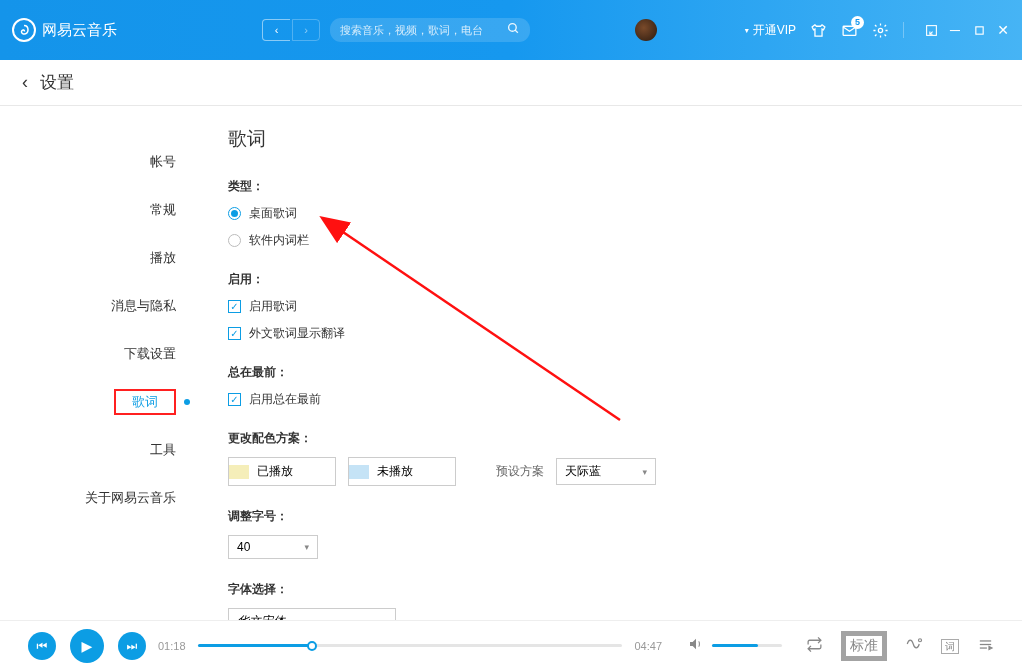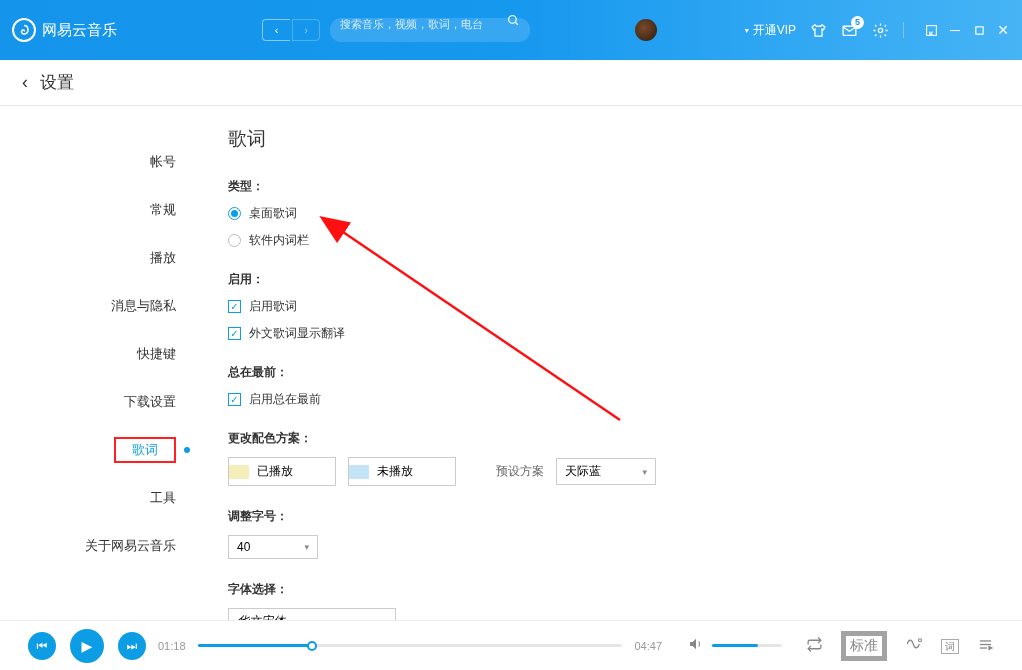--- a/index.html
+++ b/index.html
@@ -7,21 +7,21 @@
     
     
     .topbar { height: 60px; background: linear-gradient(to right, #1494ea, #1698ef, #46b4f5); display: flex; align-items: center; padding: 0 12px; color: #fff; position: relative; }
     .logo { display: flex; align-items: center; gap: 6px; }
     .logo-icon { width: 24px; height: 24px; border: 2px solid #fff; border-radius: 50%; display: flex; align-items: center; justify-content: center; }
     .logo-text { font-size: 15px; font-weight: 400; }
     .nav-arrows { display: flex; gap: 2px; margin-left: 145px; }
     .nav-arrow { width: 28px; height: 22px; border: 1px solid rgba(255,255,255,0.5); display: flex; align-items: center; justify-content: center; font-size: 11px; cursor: pointer; }
     .nav-arrow.left { border-radius: 4px 0 0 4px; border-right: none; }
     .nav-arrow.right { border-radius: 0 4px 4px 0; opacity: 0.5; }
-    .search-box { margin-left: 10px; width: 200px; height: 22px; background: rgba(255,255,255,0.15); border-radius: 11px; display: flex; align-items: flex-end; padding: 12px 10px; }
+    .search-box { margin-left: 10px; width: 200px; height: 22px; background: rgba(255,255,255,0.15); border-radius: 11px; display: flex; align-items: center; padding: 12px 10px; }
     .search-input { background: transparent; border: none; color: #fff; font-size: 11px; flex: 1; outline: none; }
     .search-input::placeholder { color: rgba(255,255,255,0.8); }
     .search-icon { color: rgba(255,255,255,0.9); font-size: 13px; }
     .topbar-right { position: absolute; right: 12px; display: flex; align-items: center; gap: 14px; }
     .avatar { width: 22px; height: 22px; border-radius: 50%; background: radial-gradient(circle at 40% 40%, #7a4a2a, #2a1a0f); }
     .vip-link { font-size: 12px; color: #fff; cursor: pointer; display: flex; align-items: center; gap: 4px; }
     .top-icon { color: #fff; font-size: 15px; cursor: pointer; position: relative; display: flex; align-items: center; }
     .badge { position: absolute; top: -6px; right: -6px; background: #fff; color: #1698ef; border-radius: 8px; font-size: 9px; min-width: 13px; height: 13px; display: flex; align-items: center; justify-content: center; font-weight: bold; }
     .win-controls { display: flex; gap: 10px; margin-left: 6px; }
     .win-ctrl { width: 14px; color: #fff; font-size: 14px; cursor: pointer; display: flex; align-items: center; justify-content: center; }
@@ -162,23 +162,20 @@
     <div class="sidebar-item">
         <span>常规</span>
       </div>
     <div class="sidebar-item">
         <span>播放</span>
       </div>
     <div class="sidebar-item">
         <span>消息与隐私</span>
       </div>
     <div class="sidebar-item">
-        <span>快捷键</span>
-      </div>
-    <div class="sidebar-item">
         <span>下载设置</span>
       </div>
     <div class="sidebar-item active">
         <span class="hl">歌词</span>
       </div>
     <div class="sidebar-item">
         <span>工具</span>
       </div>
     <div class="sidebar-item">
         <span>关于网易云音乐</span>

